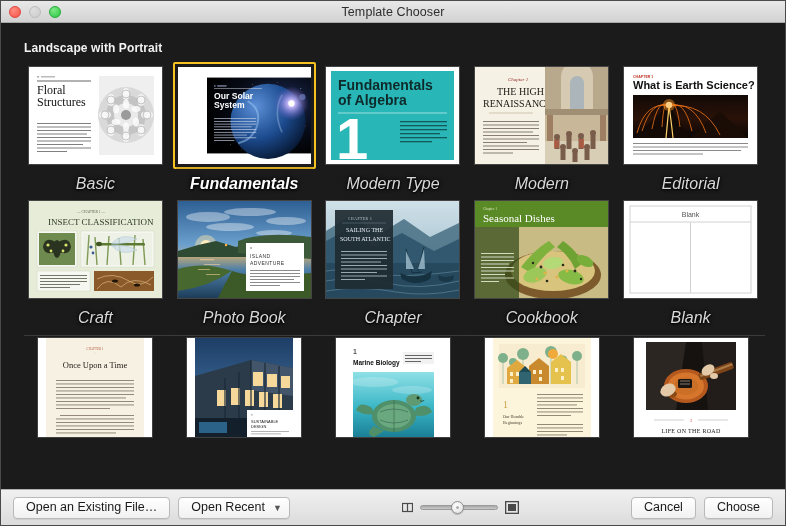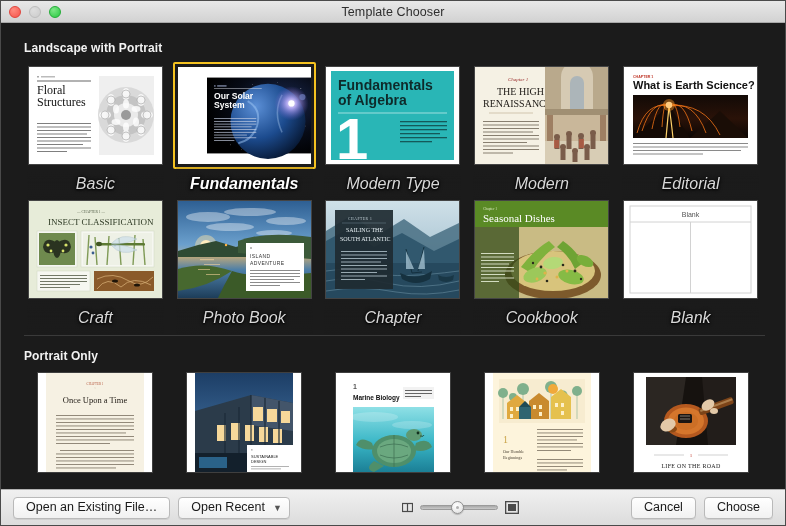--- a/index.html
+++ b/index.html
@@ -710,21 +710,20 @@
             
           </div>
           <div class="label">Blank</div>
         </div>
       </div>
 
       <div class="divider"></div>
     </div>
 
     <div class="section-2">
-      <div class="section-title">Portrait Only</div>
 
       <div class="prow">
 
         <div class="pcell">
           <div class="pthumb">
             <svg class="art" viewBox="0 0 98 99">
               <rect width="98" height="99" fill="#f6f1e3"></rect>
               <text x="49" y="12" text-anchor="middle" font-family="Liberation Serif, serif" font-size="3.2" fill="#b4563c">CHAPTER 1</text>
               <text x="49" y="17" text-anchor="middle" font-family="Liberation Serif, serif" font-size="3" fill="#b09a72">~</text>
               <text x="49" y="30" text-anchor="middle" font-family="Liberation Serif, serif" font-size="8.5" fill="#1f1a14">Once Upon a Time</text>

